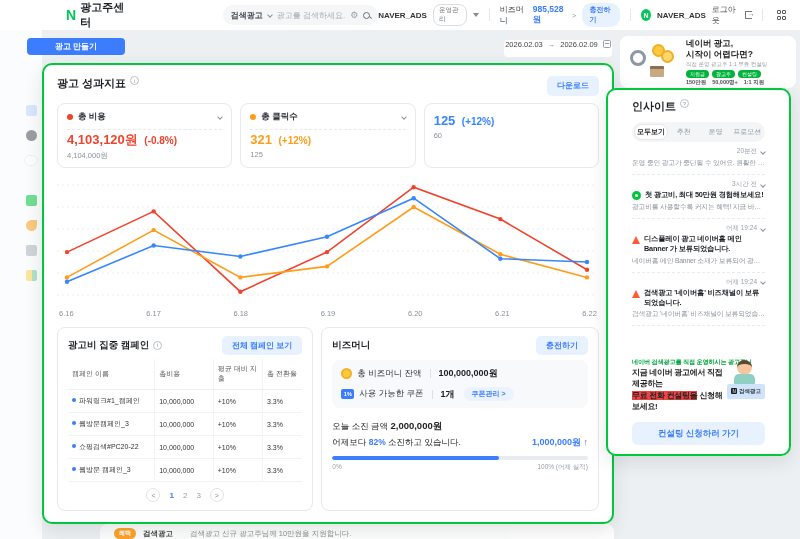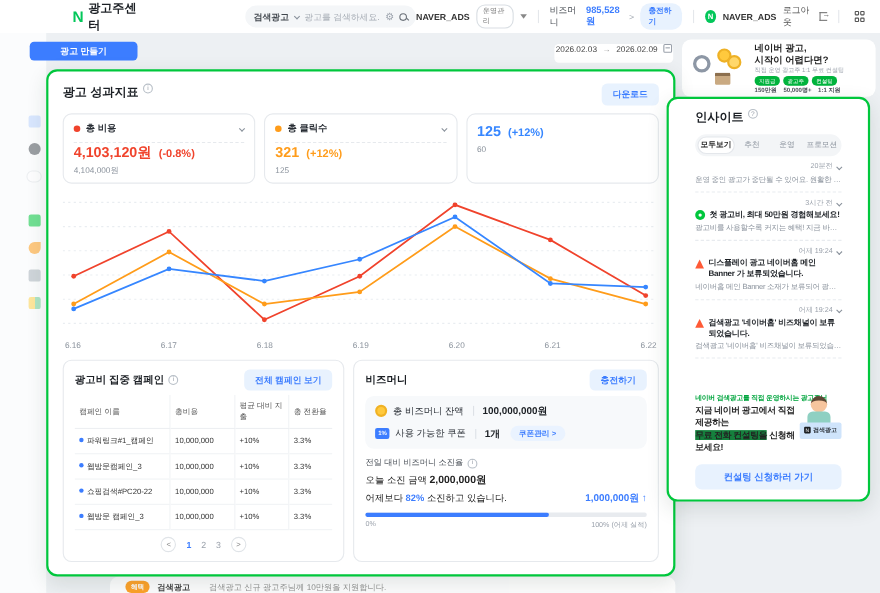--- a/index.html
+++ b/index.html
@@ -130,21 +130,21 @@
   .ins-title .txt { font-size:7.3px; font-weight:bold; color:#1b1f24; line-height:1.35; letter-spacing:-.2px; }
   .ins-desc { font-size:6.8px; color:#8a929c; margin-top:2px; white-space:nowrap; overflow:hidden; text-overflow:ellipsis; letter-spacing:-.2px; }
   .ic-info { width:9px; height:9px; flex:none; background:#3c7dff; border-radius:50%; color:#fff; font-size:6px; font-weight:bold; display:inline-flex; align-items:center; justify-content:center; margin-top:1px; }
   .ic-bell { width:9px; height:9px; flex:none; background:#00c73c; border-radius:50%; position:relative; margin-top:1px; }
   .ic-bell::after { content:""; position:absolute; left:3px; top:3px; width:3px; height:3px; background:#fff; border-radius:50%; }
   .ic-warn { width:0; height:0; flex:none; border-left:4.5px solid transparent; border-right:4.5px solid transparent; border-bottom:8px solid #ff5a36; margin-top:2px; }
   .ins-promo { display:flex; gap:4px; padding:6px 0 7px; }
   .promo-txt { flex:1; min-width:0; }
   .promo-eyebrow { font-size:6.2px; color:#00a53e; font-weight:bold; letter-spacing:-.2px; white-space:nowrap; }
   .promo-line { font-size:8px; font-weight:bold; color:#222; line-height:1.45; letter-spacing:-.3px; }
-  .promo-hl { background:#15803d; }
+  .promo-hl { background:#ef4444; }
   .consultant { width:38px; flex:none; position:relative; height:50px; }
   .c-face { position:absolute; left:10px; top:2px; width:15px; height:15px; background:#f6c59e; border-radius:50%; border-top:4px solid #5d4634; }
   .c-body { position:absolute; left:7px; top:16px; width:21px; height:12px; background:#8fd0c2; border-radius:5px 5px 0 0; }
   .c-sign { position:absolute; left:0; top:26px; width:38px; height:15px; background:#cfe4fb; border-radius:2px; display:flex; align-items:center; justify-content:center; gap:2px; }
   .c-sign .nbox { width:6px; height:6px; background:#1b1f24; border-radius:1px; color:#fff; font-size:4.5px; display:flex; align-items:center; justify-content:center; }
   .c-sign .stxt { font-size:5.5px; font-weight:bold; color:#2a2f36; }
   .ins-cta { flex:none; height:23px; background:#e8f2fe; border-radius:6px; color:#3c7dff; font-size:8.5px; font-weight:bold; display:flex; align-items:center; justify-content:center; margin-top:2px; }
 
   
   .bottom-notice { position:absolute; left:100px; top:524px; width:514px; height:15px; background:#fff; border-radius:8px 8px 0 0; display:flex; align-items:center; gap:7px; padding:4px 14px 0; z-index:2; opacity:.92; }
@@ -387,24 +387,20 @@
         </div>
         <div class="biz-line">
           <span class="pct-badge">1%</span>
           <span class="biz-lbl">사용 가능한 쿠폰</span>
           <span class="biz-sep"></span>
           <span class="biz-val">1개</span>
           <span class="coupon-btn">쿠폰관리 &gt;</span>
         </div>
       </div>
       <div class="burn">
-        <div class="burn-title">
-          <span>전일 대비 비즈머니 소진율</span>
-          <span class="info-i">i</span>
-        </div>
         <div class="burn-today">
           <span>오늘 소진 금액</span>
           <b>2,000,000원</b>
         </div>
         <div class="burn-cmp">
           <span class="burn-cmp-left"><span>어제보다 </span><span class="blue">82%</span><span> 소진하고 있습니다.</span></span>
           <span class="burn-delta">1,000,000원 ↑</span>
         </div>
         <div class="prog-track">
           <div class="prog-fill" style="width: 65%;"></div>

